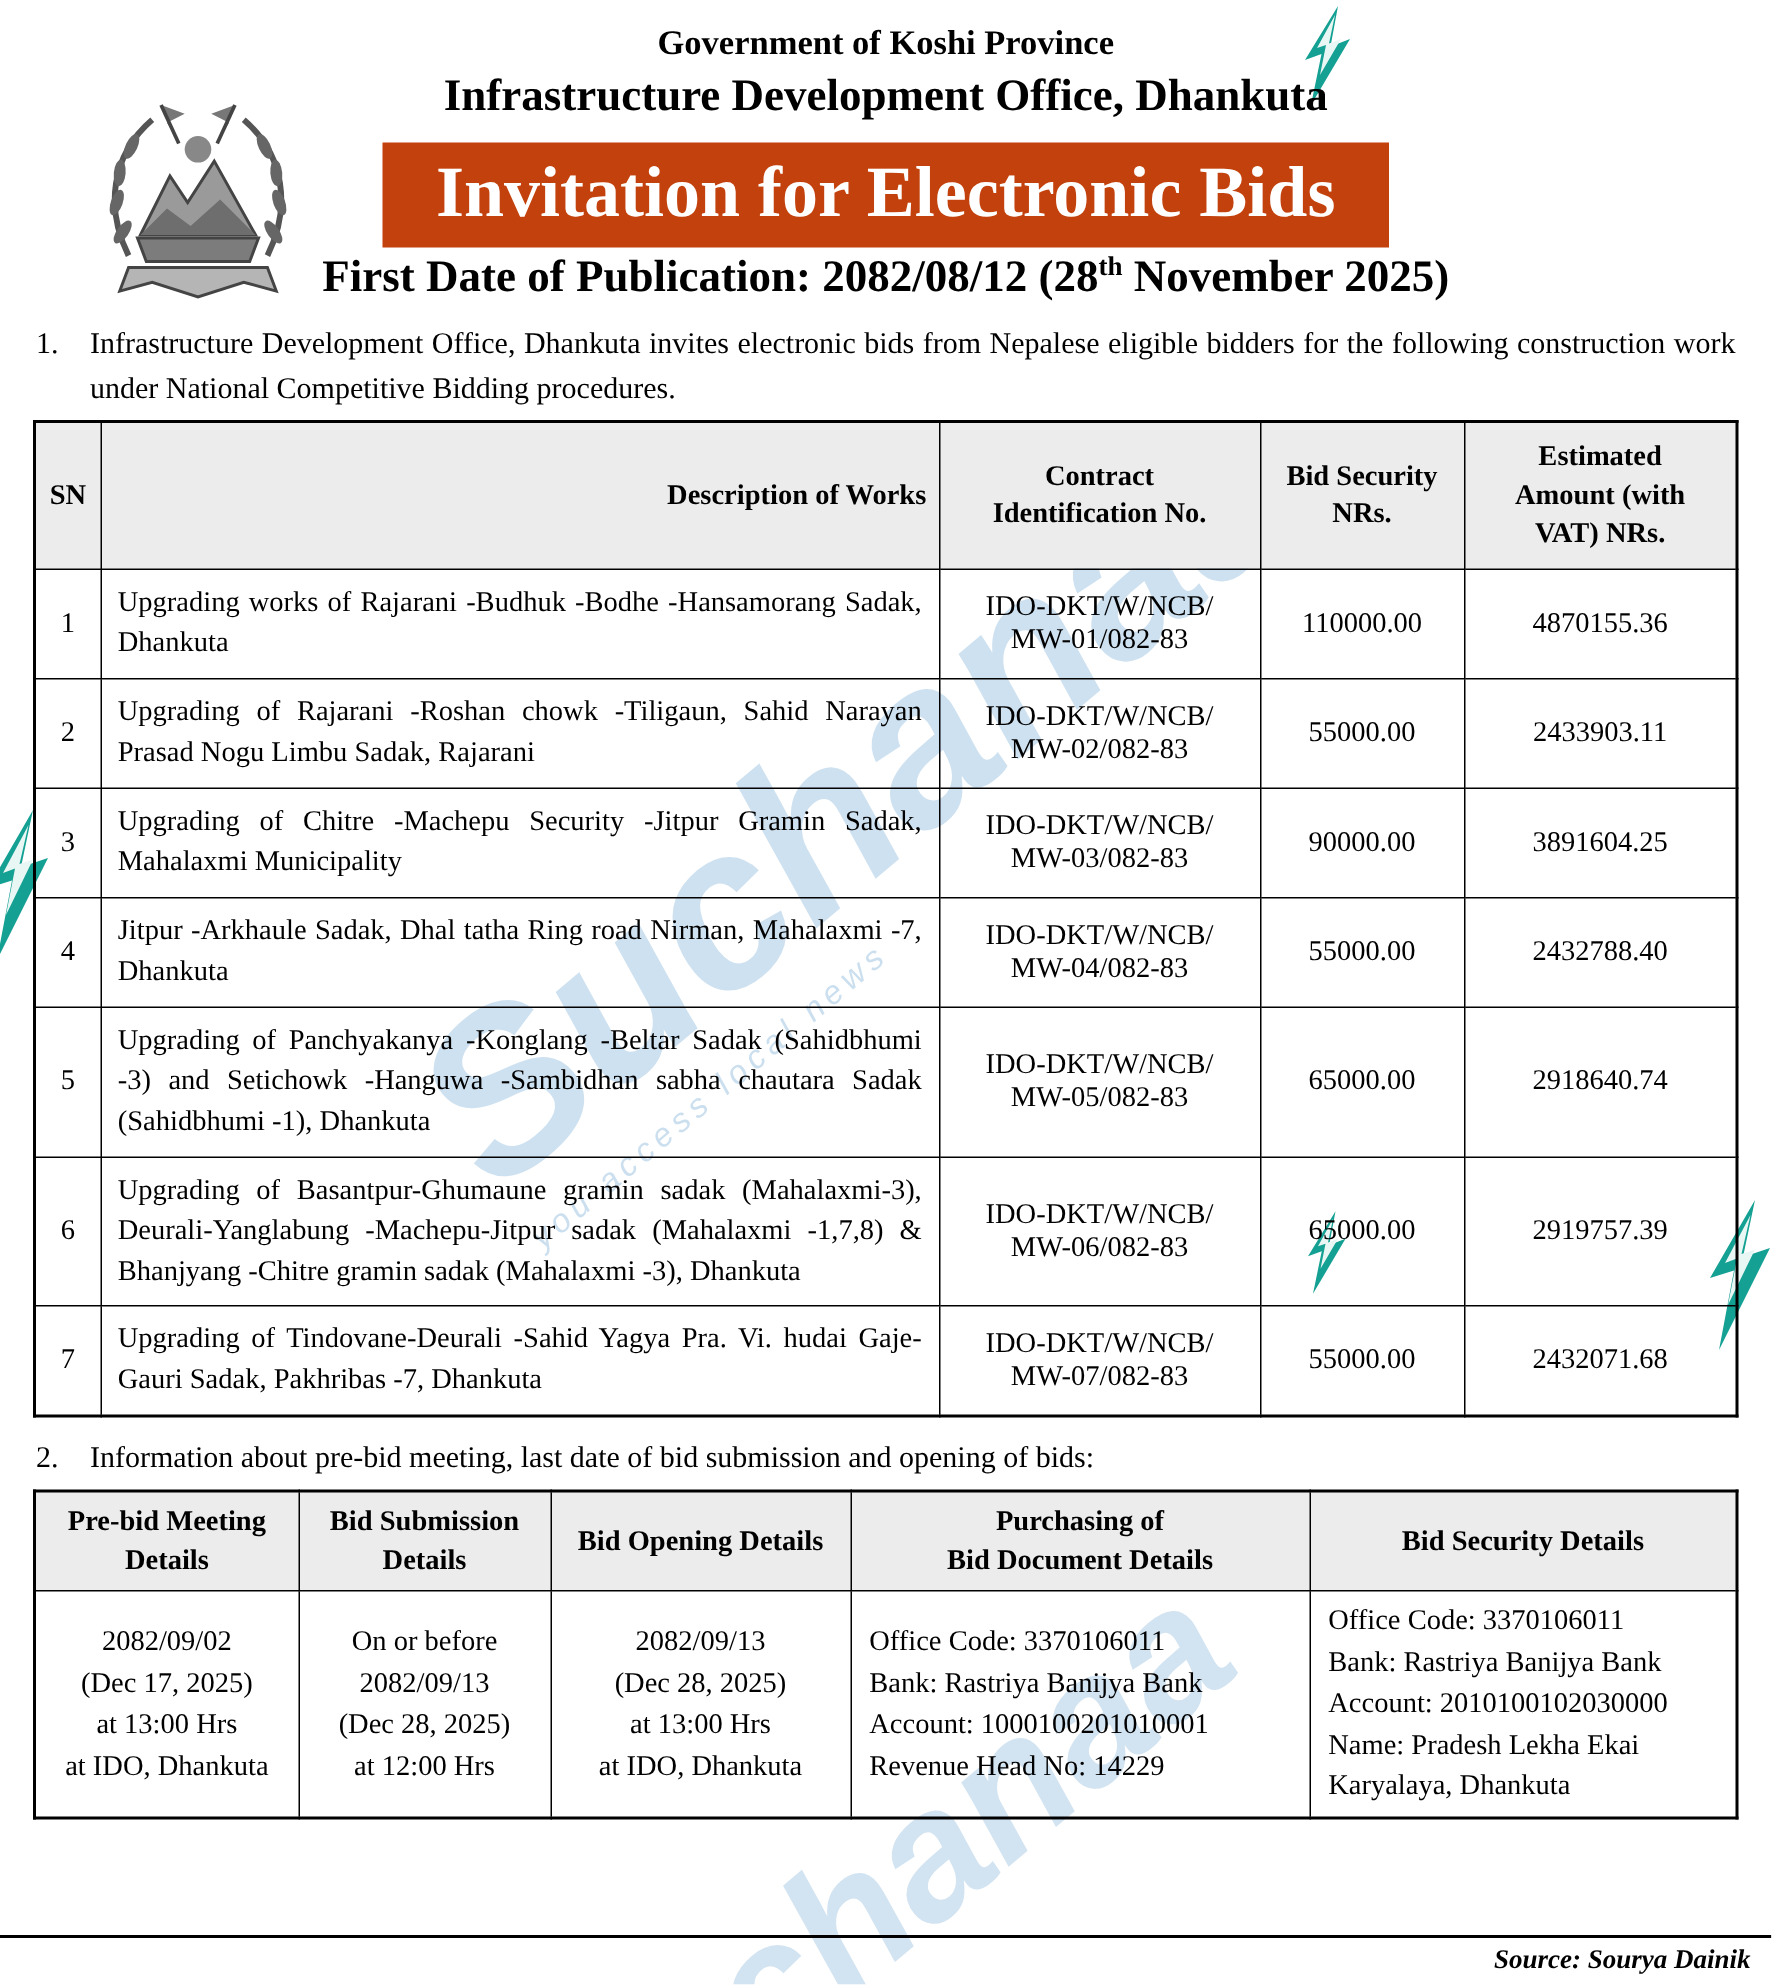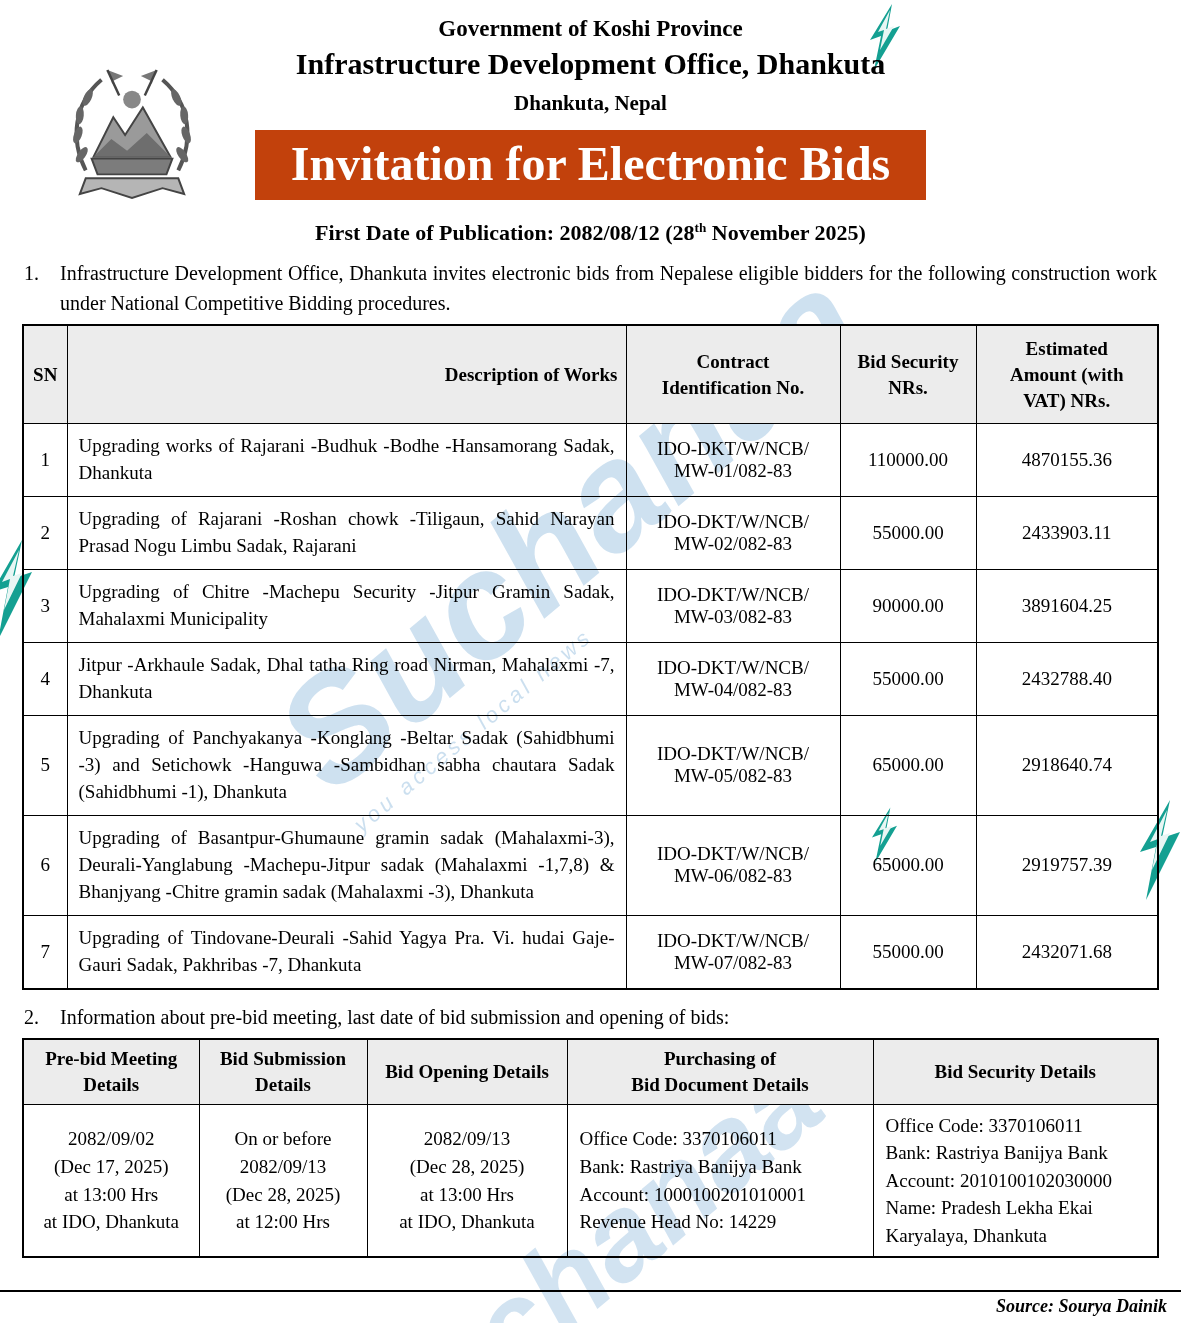--- a/index.html
+++ b/index.html
@@ -27,21 +27,21 @@
   
   .header { text-align:center; padding-top:16px; }
   .h-govt      { font-size:23px; font-weight:bold; }
   .h-ministry  { font-size:23px; font-weight:bold; margin-top:14px; }
   .h-direct    { font-size:25px; font-weight:bold; margin-top:12px; }
   .h-office    { font-size:30px; font-weight:bold; margin-top:5px; }
   .h-loc       { font-size:21px; font-weight:bold; margin-top:10px; }
   .banner-wrap { margin-top:14px; }
   .banner { display:inline-block; background:#c2410c; color:#fff; font-size:48px; font-weight:bold;
     padding:6px 36px 9px 36px; }
-  .publication { font-size:22px; font-weight:bold; margin-top:20px; }
+  .publication { font-size:30px; font-weight:bold; margin-top:2px; }
   .publication sup { font-size:0.6em; }
   .logo { position:absolute; left:68px; top:60px; width:128px; height:148px; }
 
   
   .num-para { display:flex; margin:12px 24px 6px 24px; font-size:20px; line-height:1.5; }
   .num-para .num { width:36px; flex:none; }
   .num-para .ptext { flex:1; text-align:justify; }
 
   
   table { border-collapse:collapse; width:1137px; margin:6px 22px 0 22px;
@@ -122,21 +122,20 @@
         <path d="M26 98 L46 58 L58 76 L76 48 L104 98 Z" fill="#9a9a9a" stroke="#444" stroke-width="2"></path>
         <path d="M26 98 L44 80 L60 92 L80 74 L104 98 Z" fill="#6e6e6e"></path>
 
         <path d="M24 100 H106 L100 116 H30 Z" fill="#7c7c7c" stroke="#444" stroke-width="2"></path>
 
         <path d="M18 120 L112 120 L118 136 L96 130 L65 140 L34 130 L12 136 Z" fill="#b5b5b5" stroke="#444" stroke-width="2"></path>
       </svg>
 
       <div class="h-govt">Government of Koshi Province</div>
       <div class="h-office">Infrastructure Development Office, Dhankuta</div>
-      <div class="h-loc">Dhankuta, Nepal</div>
 
       <div class="banner-wrap">
         <div class="banner">Invitation for Electronic Bids</div>
       </div>
 
       <div class="publication"><span>First Date of Publication: 2082/08/12 (28</span><sup>th</sup><span> November 2025)</span></div>
     </div>
 
     <div class="num-para">
       <span class="num">1.</span>

